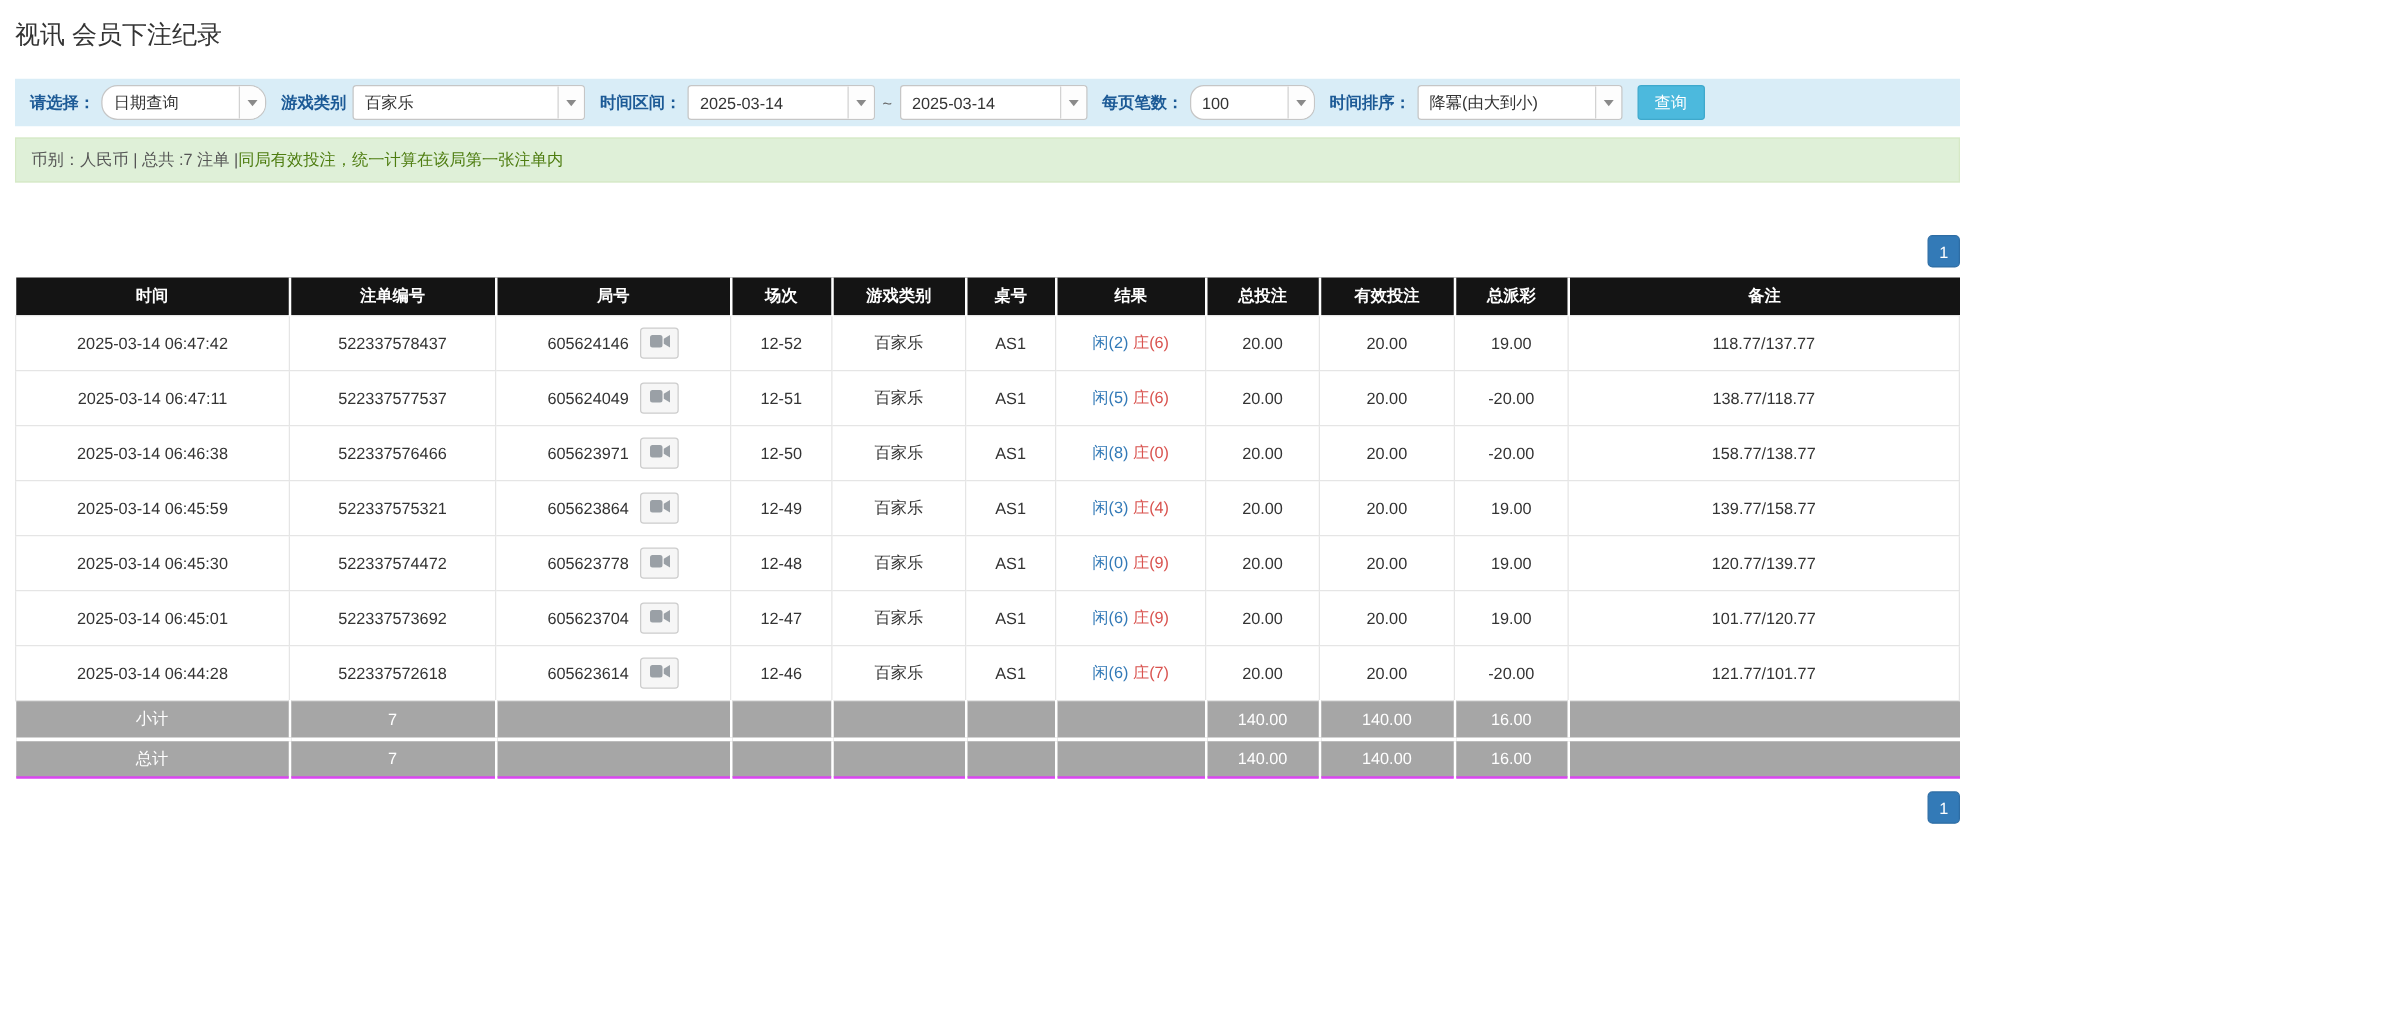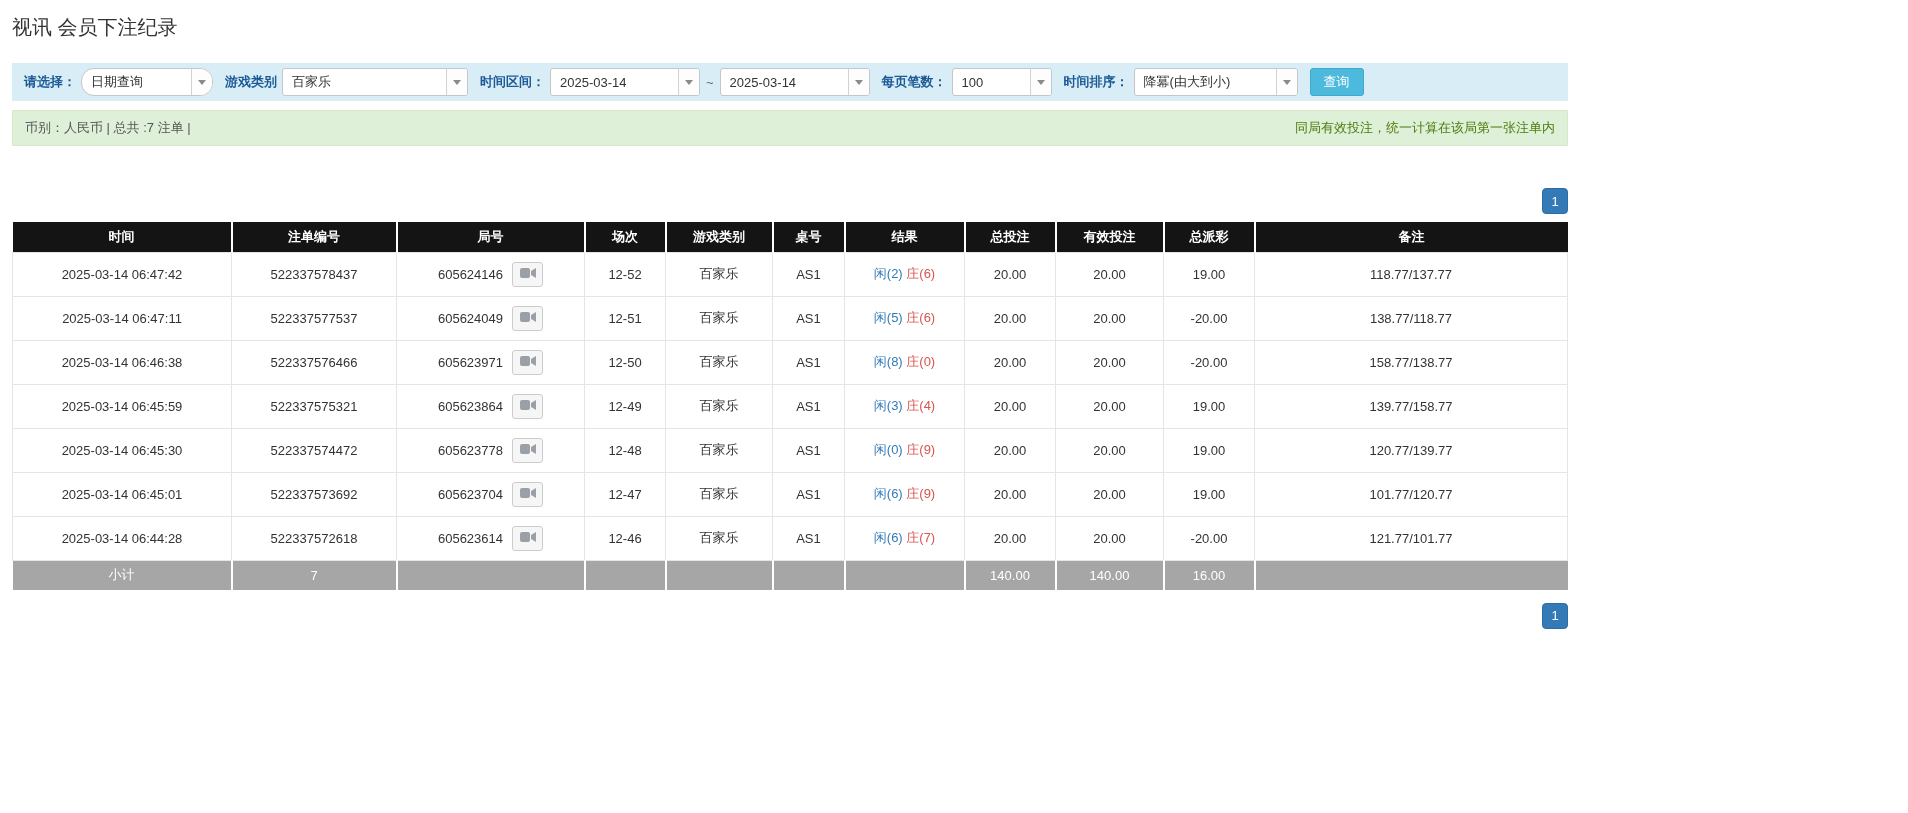--- a/index.html
+++ b/index.html
@@ -30,37 +30,37 @@
   .combo .val { padding: 0 9px; font-size: 13px; color: #333; flex: 1; white-space: nowrap; overflow: hidden; }
   .combo .arrow {
     width: 21px; align-self: stretch;
     border-left: 1px solid #d2d2d2; background: #fdfdfd;
     display: flex; align-items: center; justify-content: center;
   }
   .caret { width: 0; height: 0; border-left: 4px solid transparent; border-right: 4px solid transparent; border-top: 5px solid #8a8a8a; }
   .w-select { width: 132px; border-radius: 13px; }
   .w-game   { width: 186px; }
   .w-date   { width: 150px; }
-  .w-size   { width: 100px; }
+  .w-size   { width: 100px; border-radius: 11px; }
   .w-sort   { width: 164px; }
   .tilde { margin: 0 6px; color: #666; }
   .search-btn {
     margin-left: 12px;
     background: #4cb9dd; color: #fff;
     border: 1px solid #3fa9cc; border-radius: 3px;
     height: 28px; padding: 0 13px; font-size: 13px; cursor: pointer;
     font-family: inherit;
   }
 
   
   .summary-bar {
     margin-top: 9px;
     background: #dff0d8; border: 1px solid #d6e9c6;
     padding: 8px 12px;
-    display: flex; justify-content: space-between; align-items: center;
+    display: flex; align-items: center;
     font-size: 13px;
   }
   .summary-left { color: #555; }
   .summary-notice { color: #4d7c0f; }
 
   
   .pager { display: flex; justify-content: flex-end; }
   .pager.top { margin-top: 42px; margin-bottom: 8px; }
   .pager.bottom { margin-top: 10px; }
   .page-btn {
@@ -353,20 +353,33 @@
         <td></td>
         <td></td>
         <td></td>
         <td></td>
         <td></td>
         <td>140.00</td>
         <td>140.00</td>
         <td>16.00</td>
         <td></td>
       </tr>
+      <tr class="grand-total">
+        <td>总计</td>
+        <td>7</td>
+        <td></td>
+        <td></td>
+        <td></td>
+        <td></td>
+        <td></td>
+        <td>140.00</td>
+        <td>140.00</td>
+        <td>16.00</td>
+        <td></td>
+      </tr>
     </tbody>
   </table>
 
   <div class="pager bottom">
     <button class="page-btn">1</button>
   </div>
 
 </div>
 
 </body></html>

